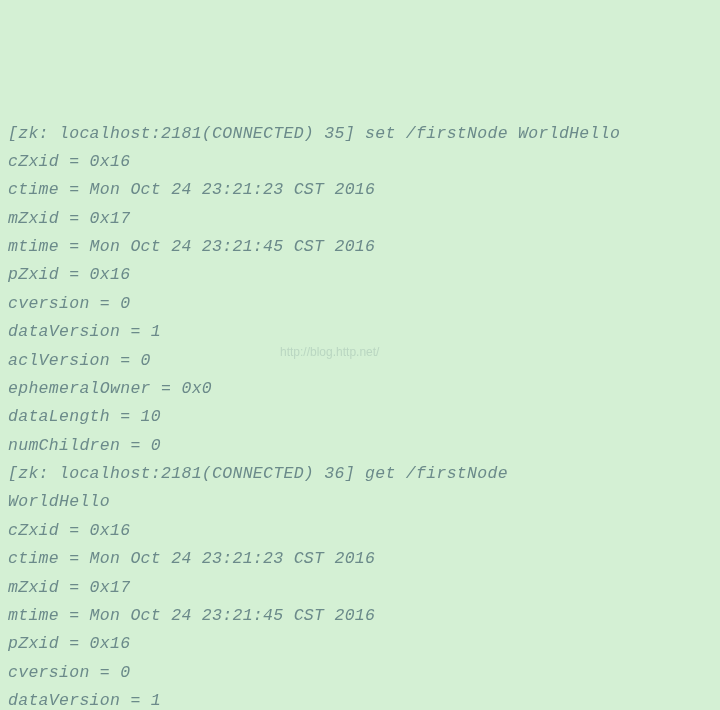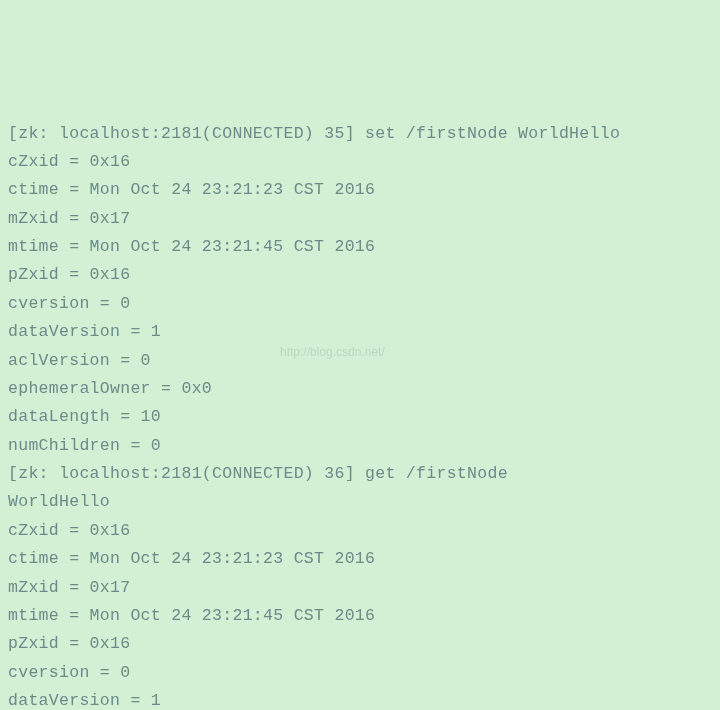--- a/index.html
+++ b/index.html
@@ -15,33 +15,34 @@
       padding: 6px 8px;
       line-height: 1.72;
       width: 720px;
       height: 710px;
       overflow: hidden;
       white-space: pre;
       letter-spacing: 0.3px;
     }
     .line {
       display: block;
+      font-style: italic;
     }
     .watermark {
       position: absolute;
       top: 342px;
       left: 280px;
       font-size: 12px;
       color: rgba(107, 138, 138, 0.25);
       font-family: Arial, sans-serif;
       letter-spacing: 0;
     }
   </style>
 </head>
 <body>
 
 
 
 <div id="terminal-container"><span class="line">[zk: localhost:2181(CONNECTED) 35] set /firstNode WorldHello</span><span class="line">cZxid = 0x16</span><span class="line">ctime = Mon Oct 24 23:21:23 CST 2016</span><span class="line">mZxid = 0x17</span><span class="line">mtime = Mon Oct 24 23:21:45 CST 2016</span><span class="line">pZxid = 0x16</span><span class="line">cversion = 0</span><span class="line">dataVersion = 1</span><span class="line">aclVersion = 0</span><span class="line">ephemeralOwner = 0x0</span><span class="line">dataLength = 10</span><span class="line">numChildren = 0</span><span class="line">[zk: localhost:2181(CONNECTED) 36] get /firstNode</span><span class="line">WorldHello</span><span class="line">cZxid = 0x16</span><span class="line">ctime = Mon Oct 24 23:21:23 CST 2016</span><span class="line">mZxid = 0x17</span><span class="line">mtime = Mon Oct 24 23:21:45 CST 2016</span><span class="line">pZxid = 0x16</span><span class="line">cversion = 0</span><span class="line">dataVersion = 1</span></div>
-<div class="watermark">http://blog.csdn.net/</div>
+<div class="watermark">http://blog.http.net/</div>
 
 
 
 
 </body></html>

